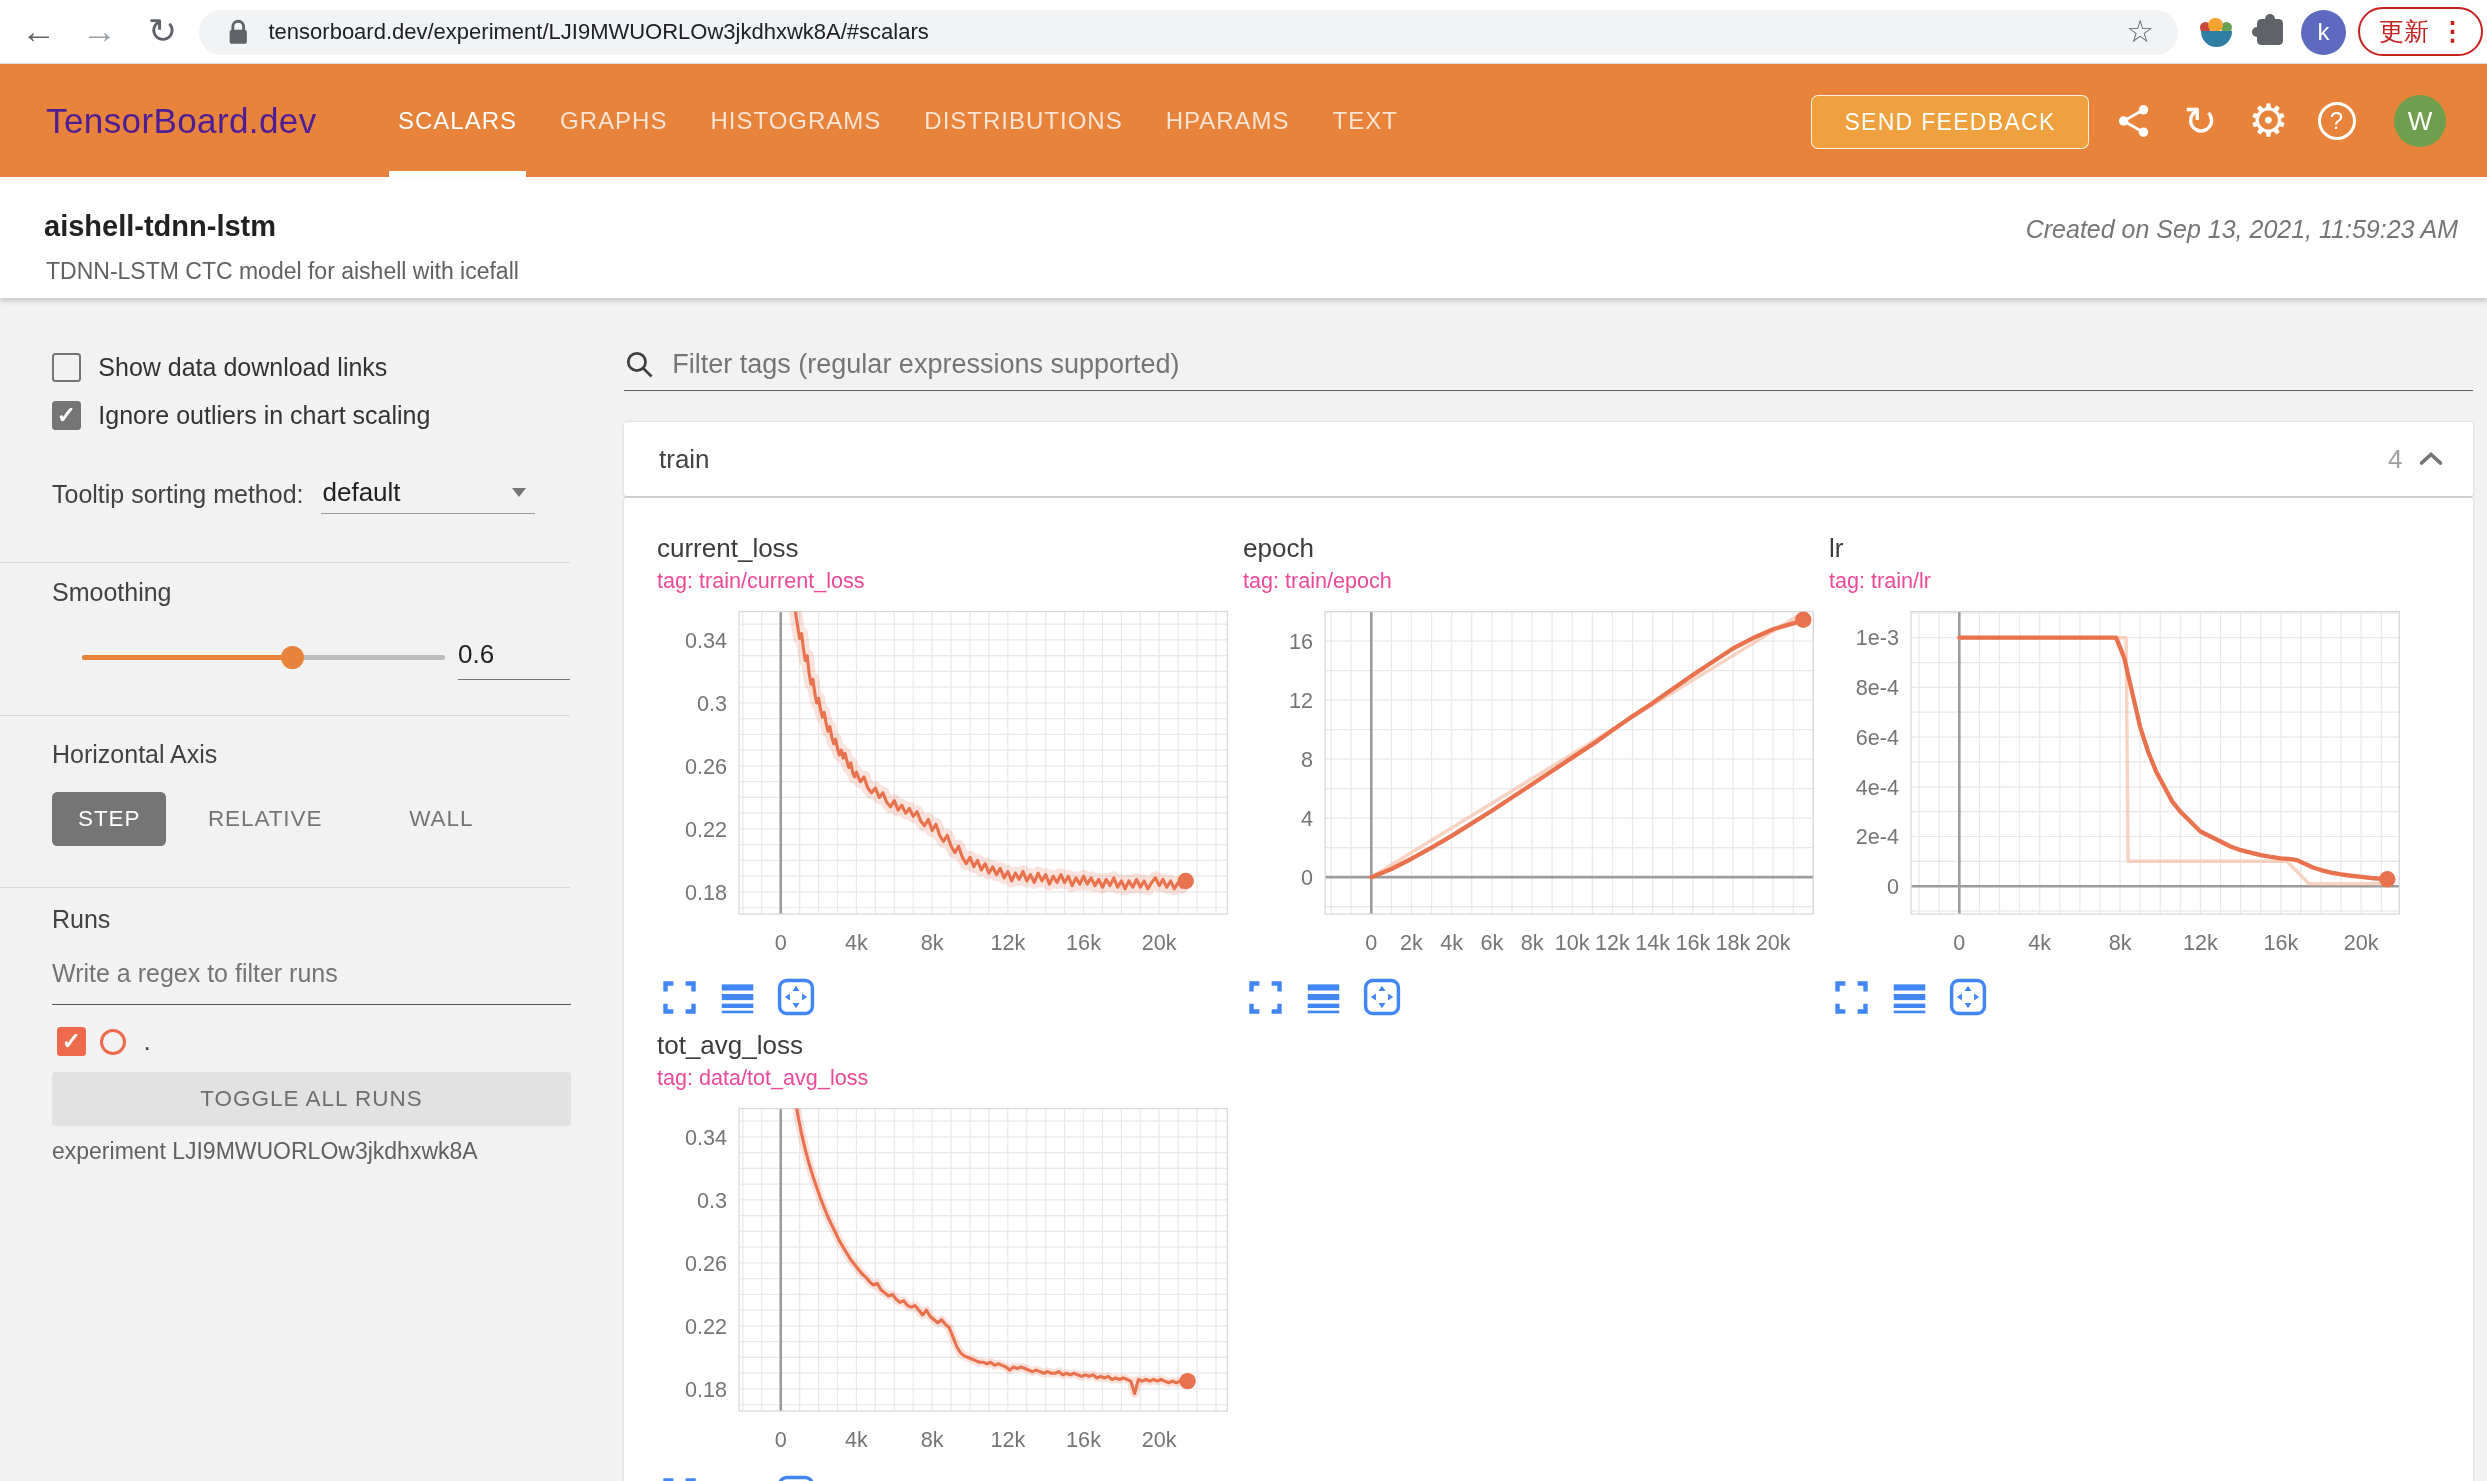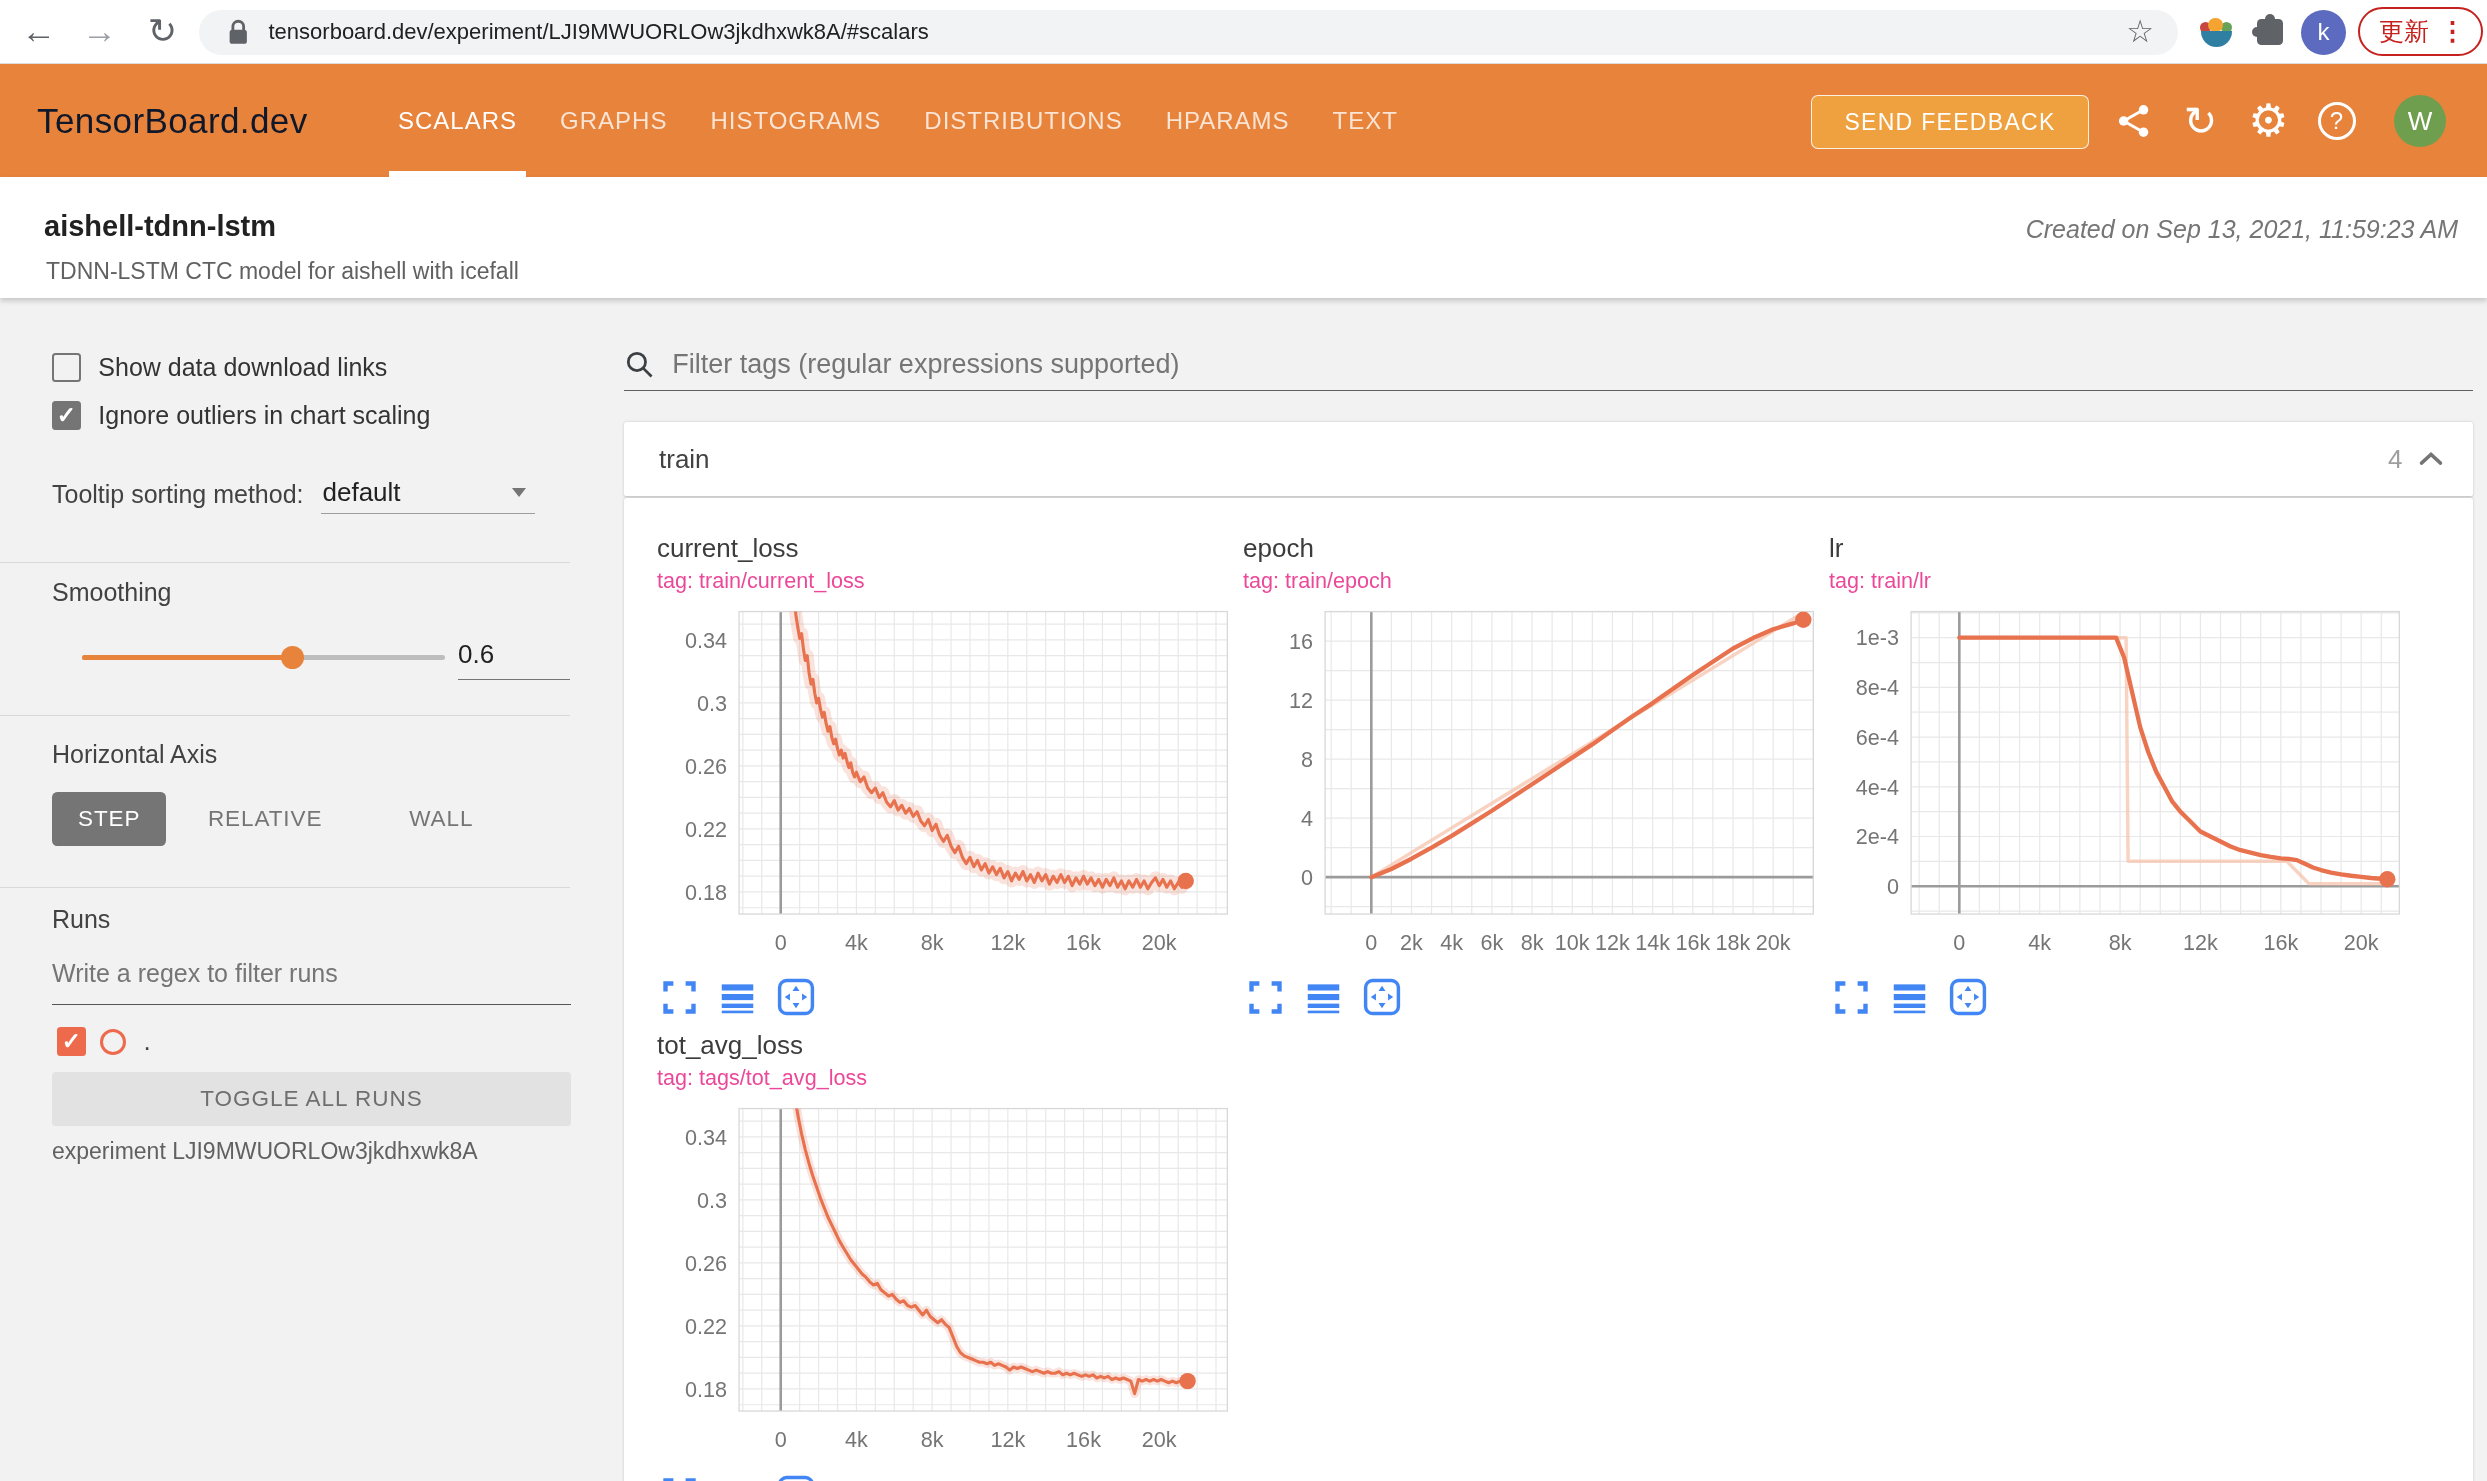--- a/index.html
+++ b/index.html
@@ -31,22 +31,22 @@
     border-radius:50%; background:#5f6368; }
   .avatar-k { position:absolute; left:2301px; top:9.5px; width:45px; height:45px; border-radius:50%;
     background:#5c6bc0; color:#fff; font-size:24px; display:flex; align-items:center; justify-content:center; }
   .update-pill { position:absolute; left:2358px; top:7px; height:49px; padding:0 15.6px 0 19px;
     border:2.6px solid #c5221f; border-radius:25px; display:flex; align-items:center; gap:10.4px;
     color:#c5221f; font-size:25px; background:#fff; }
   .update-dots { font-size:26px; font-weight:bold; letter-spacing:0; color:#c5221f;}
 
   
   .app-header { position:absolute; left:0; top:64px; width:2487px; height:113px; background:#e8833c; }
-  .logo { position:absolute; left:37px; top:0; height:113px; display:flex; align-items:center;
-    color:#0f172a; font-size:35px; font-weight:500; letter-spacing:0.4px; }
+  .logo { position:absolute; left:46px; top:0; height:113px; display:flex; align-items:center;
+    color:#4c1d95; font-size:35px; font-weight:500; letter-spacing:0.4px; }
   .tabs { position:absolute; left:398px; top:0; height:113px; display:flex; gap:43px; }
   .tab { position:relative; height:113px; display:flex; align-items:center; font-size:24px;
     letter-spacing:1px; color:rgba(255,255,255,0.78); cursor:pointer; }
   .tab.active { color:#ffffff; }
   .tab.active:after { content:""; position:absolute; left:-8.6px; right:-8.6px; bottom:0; height:6px; background:#ffffff; }
   .feedback-btn { position:absolute; left:1811px; top:31px; width:278px; height:54px;
     background:#efa03f; border:1.7px solid rgba(255,255,255,0.85); border-radius:7px;
     color:#fff; font-size:23px; letter-spacing:1.3px; display:flex; align-items:center; justify-content:center; cursor:pointer; }
   .hdr-ic { position:absolute; top:0; height:113px; display:flex; align-items:center; justify-content:center;
     width:55px; color:#fff; cursor:pointer; }
@@ -531,21 +531,21 @@
                     <path d="M22 35 L18 29 H26 Z" fill="#4285f4"></path>
                     <path d="M9 22 L15 18 V26 Z" fill="#4285f4"></path>
                     <path d="M35 22 L29 26 V18 Z" fill="#4285f4"></path>
                   </svg>
                 </div>
             </div>
           </div>
 
           <div class="chart-cell">
             <div class="chart-title">tot_avg_loss</div>
-            <div class="chart-tag">tag: tags/tot_avg_loss</div>
+            <div class="chart-tag">tag: data/tot_avg_loss</div>
             <svg class="chart-svg" width="579" height="372" viewBox="0 0 670 430">
                 <line x1="99.37984496124031" y1="12" x2="99.37984496124031" y2="362" stroke="#e8e8e8" stroke-width="1.4"></line>
                 <line x1="121.27906976744185" y1="12" x2="121.27906976744185" y2="362" stroke="#e8e8e8" stroke-width="1.4"></line>
                 <line x1="143.17829457364343" y1="12" x2="143.17829457364343" y2="362" stroke="#e8e8e8" stroke-width="1.4"></line>
                 <line x1="165.07751937984494" y1="12" x2="165.07751937984494" y2="362" stroke="#e8e8e8" stroke-width="1.4"></line>
                 <line x1="186.97674418604652" y1="12" x2="186.97674418604652" y2="362" stroke="#e8e8e8" stroke-width="1.4"></line>
                 <line x1="208.87596899224806" y1="12" x2="208.87596899224806" y2="362" stroke="#e8e8e8" stroke-width="1.4"></line>
                 <line x1="230.7751937984496" y1="12" x2="230.7751937984496" y2="362" stroke="#e8e8e8" stroke-width="1.4"></line>
                 <line x1="252.67441860465115" y1="12" x2="252.67441860465115" y2="362" stroke="#e8e8e8" stroke-width="1.4"></line>
                 <line x1="274.5736434108527" y1="12" x2="274.5736434108527" y2="362" stroke="#e8e8e8" stroke-width="1.4"></line>

